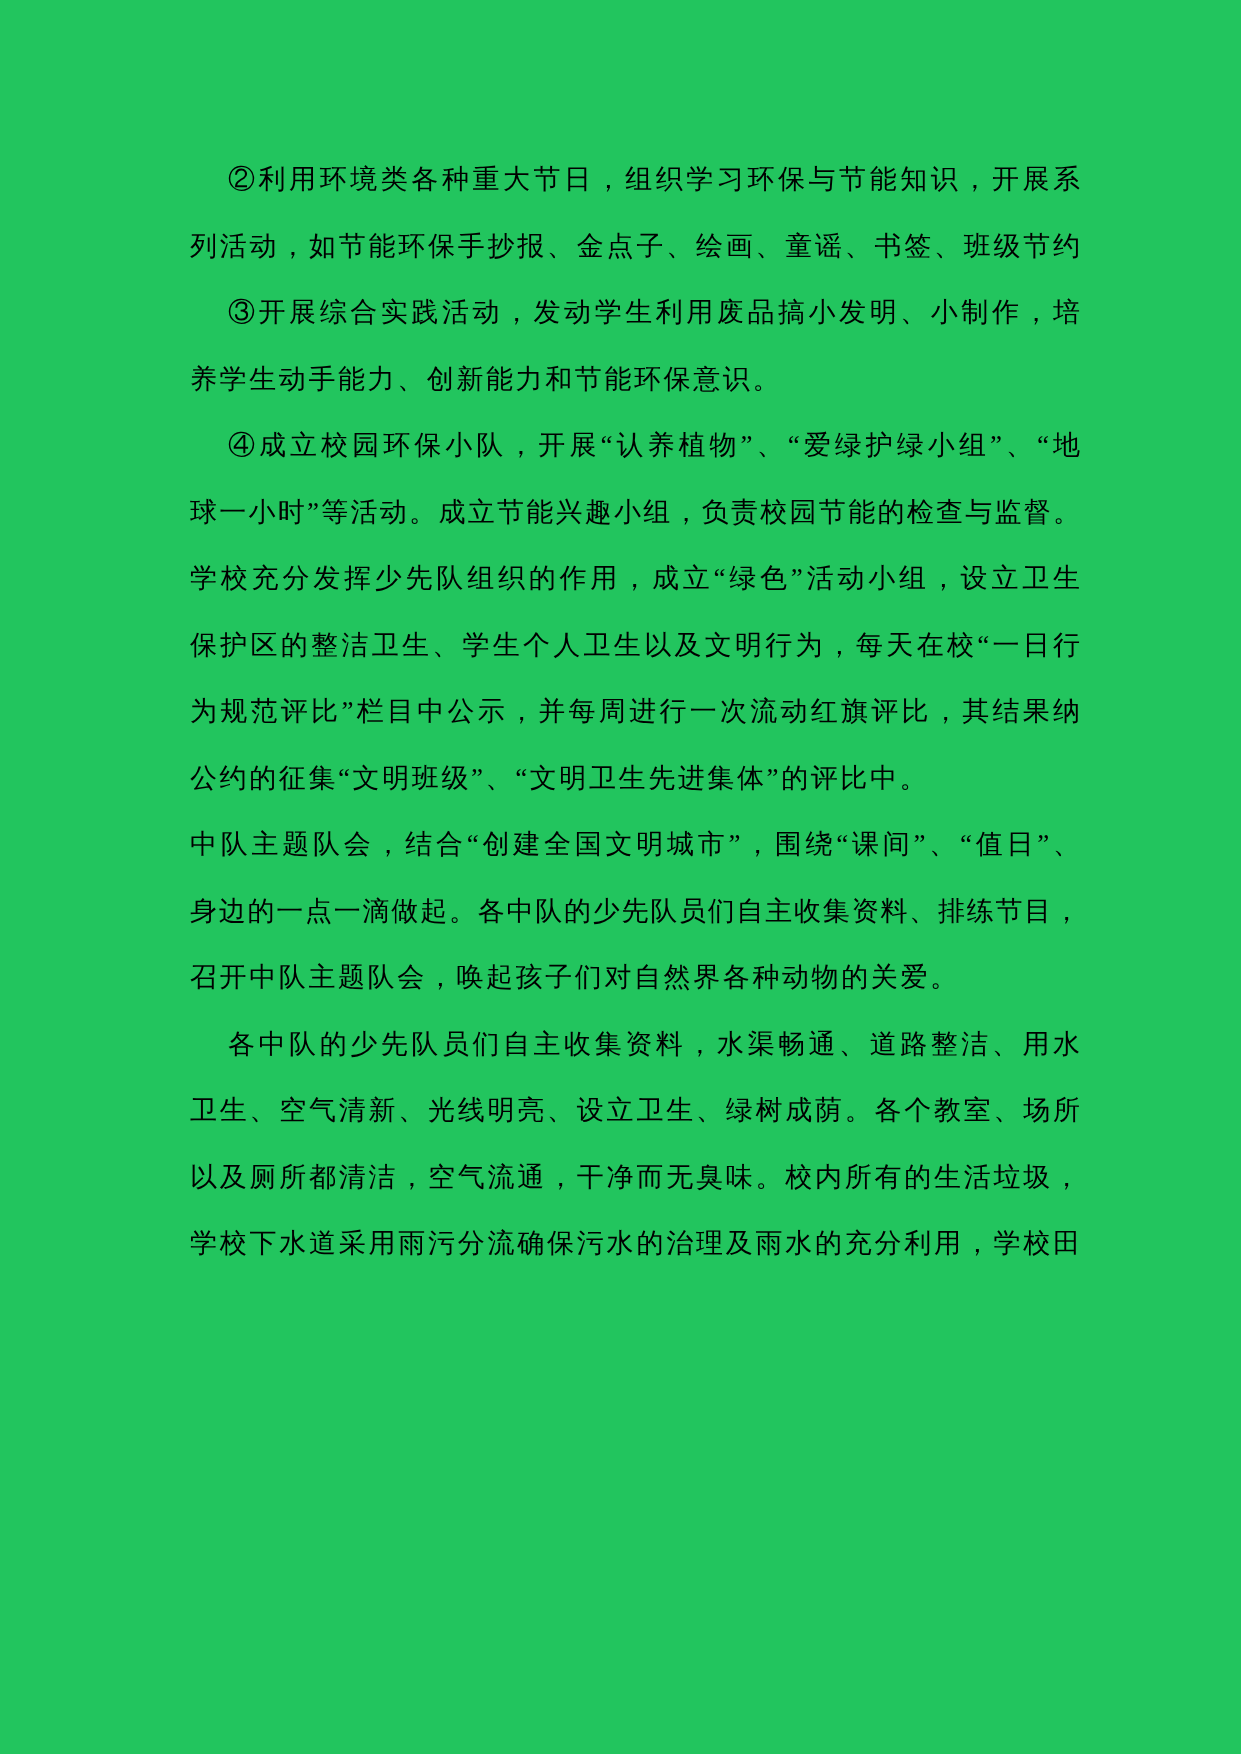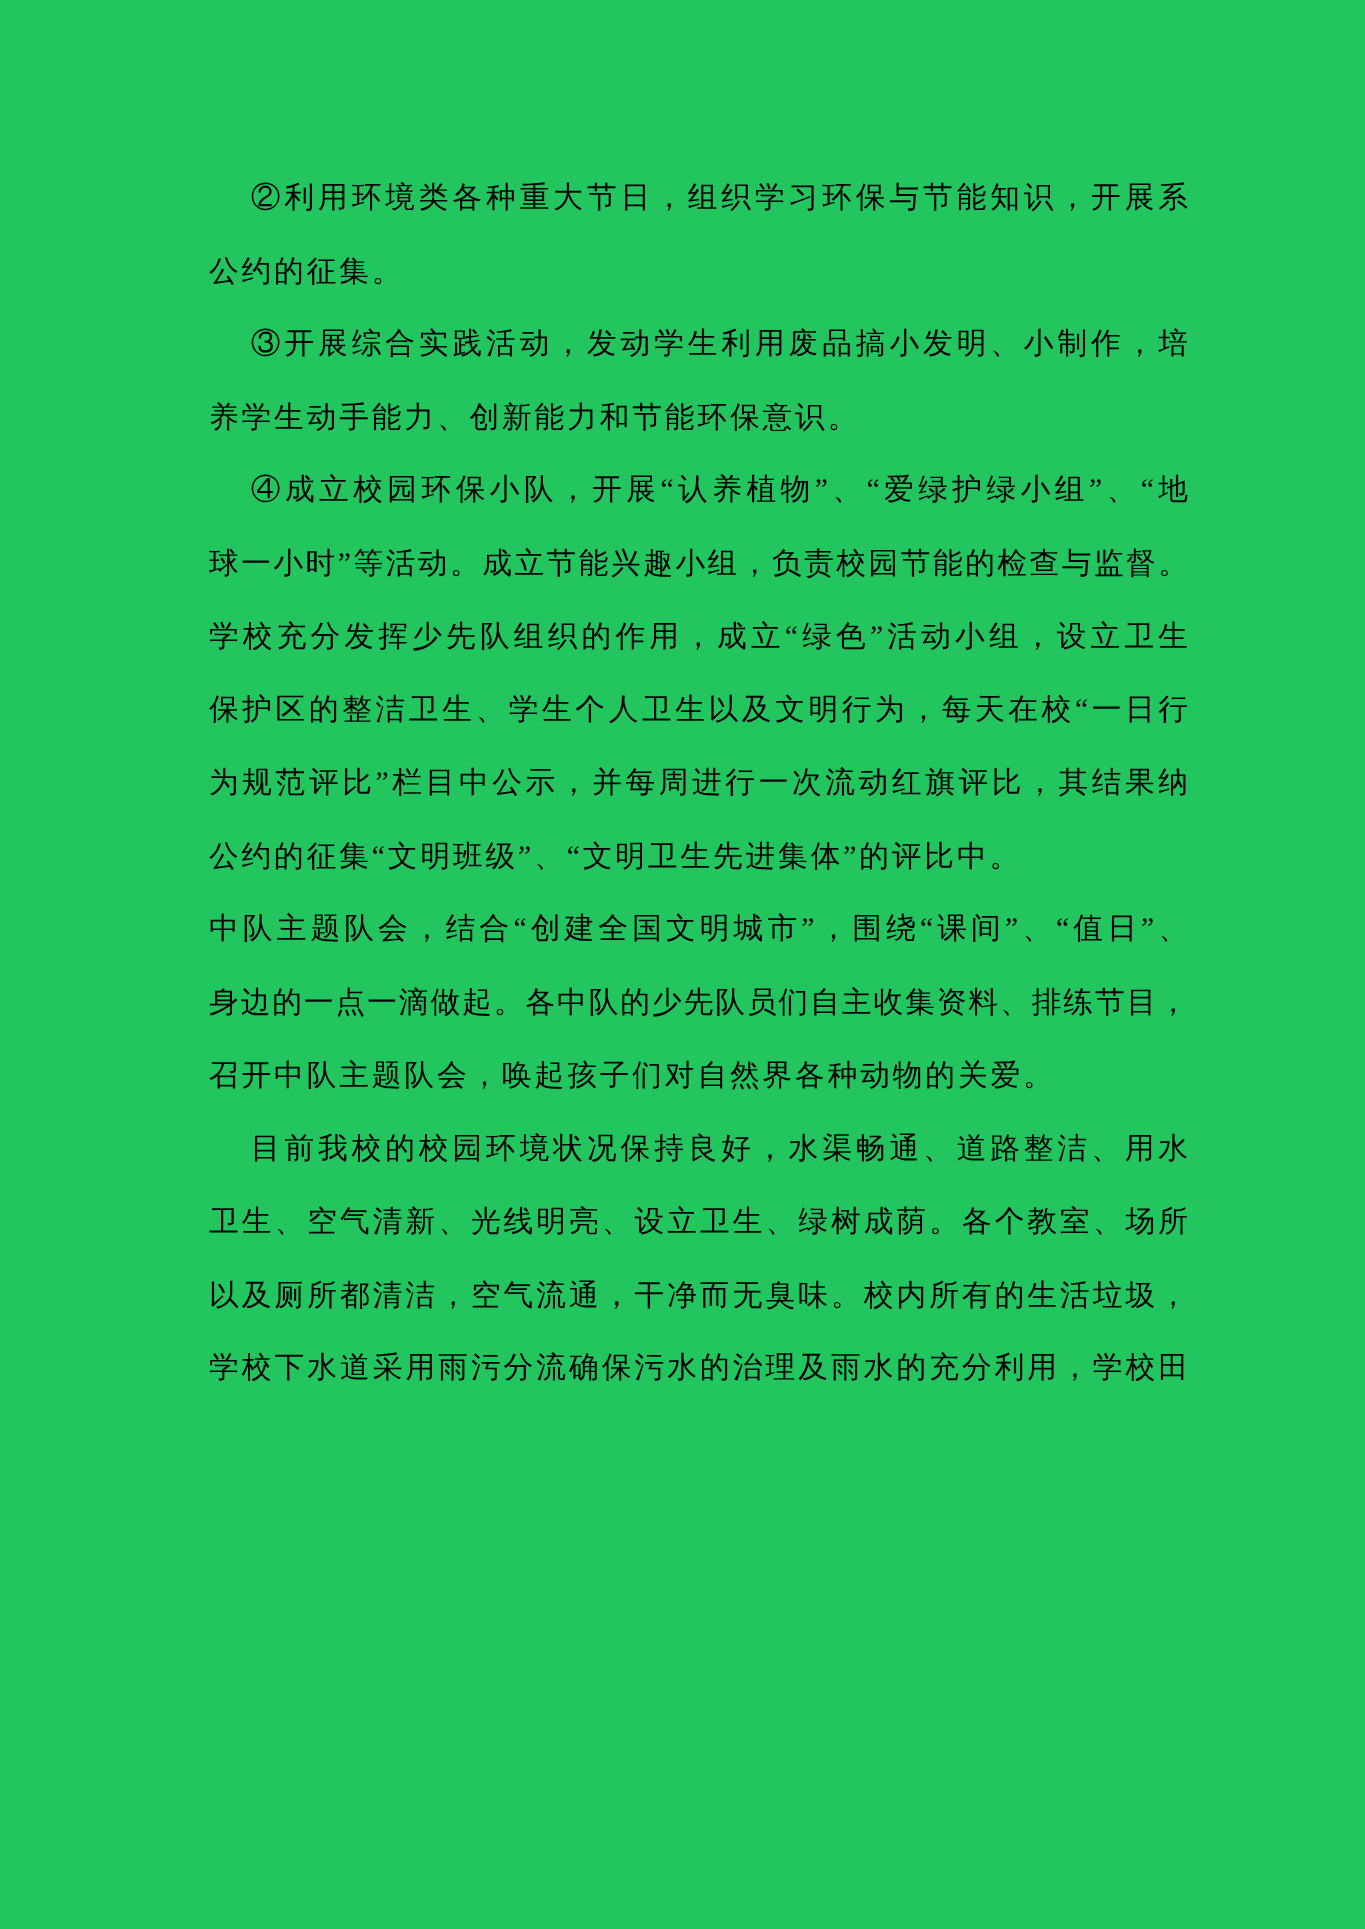--- a/index.html
+++ b/index.html
@@ -45,21 +45,21 @@
   }
 </style>
 </head>
 <body>
 
 <div class="page">
   <div class="text-block">
 
     <div class="paragraph">
       <div class="line indent">②利用环境类各种重大节日，组织学习环保与节能知识，开展系</div>
-      <div class="line para-end">公约的征集。</div>
+      <div class="line">列活动，如节能环保手抄报、金点子、绘画、童谣、书签、班级节约</div>
     </div>
 
     <div class="paragraph">
       <div class="line indent">③开展综合实践活动，发动学生利用废品搞小发明、小制作，培</div>
       <div class="line para-end">养学生动手能力、创新能力和节能环保意识。</div>
     </div>
 
     <div class="paragraph">
       <div class="line indent">④成立校园环保小队，开展“认养植物”、“爱绿护绿小组”、“地</div>
       <div class="line">球一小时”等活动。成立节能兴趣小组，负责校园节能的检查与监督。</div>
@@ -69,20 +69,20 @@
       <div class="line para-end">公约的征集“文明班级”、“文明卫生先进集体”的评比中。</div>
     </div>
 
     <div class="paragraph">
       <div class="line">中队主题队会，结合“创建全国文明城市”，围绕“课间”、“值日”、</div>
       <div class="line">身边的一点一滴做起。各中队的少先队员们自主收集资料、排练节目，</div>
       <div class="line para-end">召开中队主题队会，唤起孩子们对自然界各种动物的关爱。</div>
     </div>
 
     <div class="paragraph">
-      <div class="line indent">目前我校的校园环境状况保持良好，水渠畅通、道路整洁、用水</div>
+      <div class="line indent">各中队的少先队员们自主收集资料，水渠畅通、道路整洁、用水</div>
       <div class="line">卫生、空气清新、光线明亮、设立卫生、绿树成荫。各个教室、场所</div>
       <div class="line">以及厕所都清洁，空气流通，干净而无臭味。校内所有的生活垃圾，</div>
       <div class="line">学校下水道采用雨污分流确保污水的治理及雨水的充分利用，学校田</div>
     </div>
 
   </div>
 </div>
 
 </body></html>

